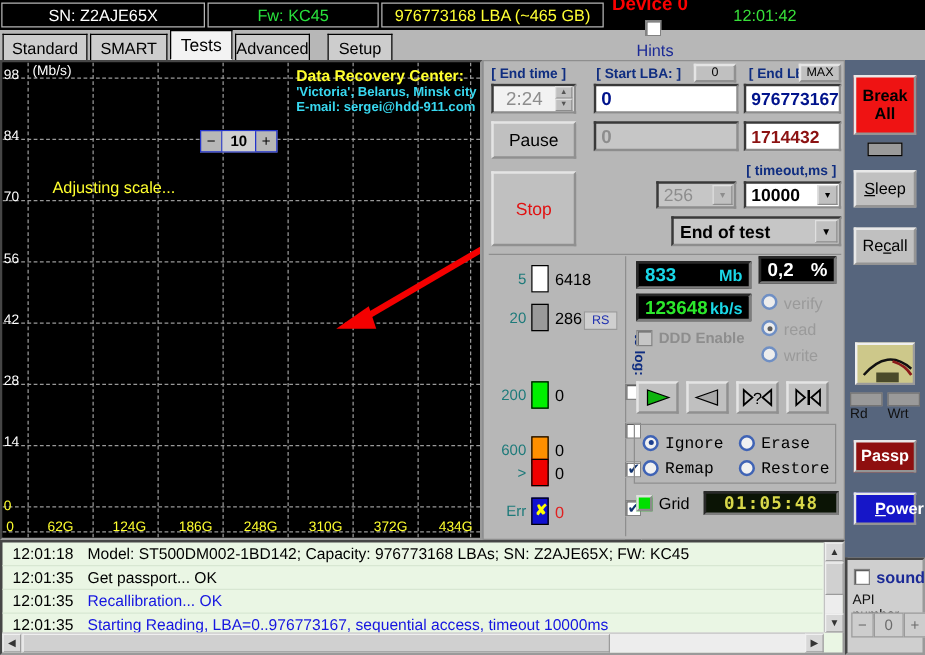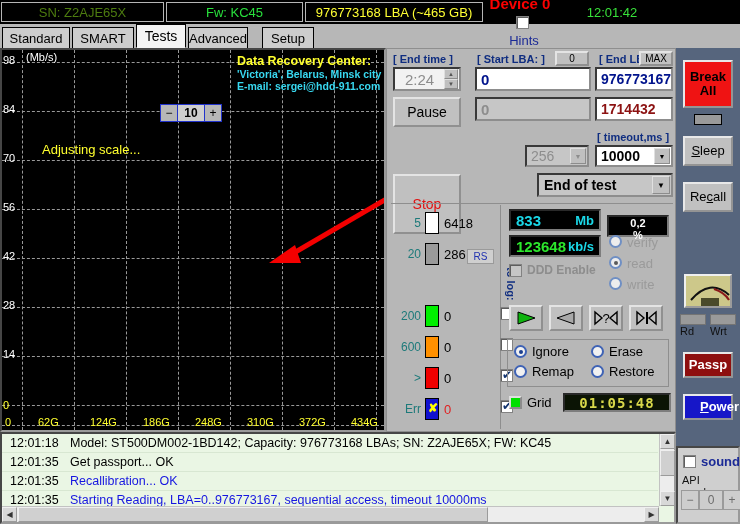--- a/index.html
+++ b/index.html
@@ -17,21 +17,21 @@
     position:absolute; left:0; top:0; width:740px; height:24px;
     background:#000; display:flex; align-items:stretch;
   }
   .tb-cell {
     border:1px solid #b5b5b5; margin:2px 1px 2px 1px;
     display:flex; align-items:center; justify-content:center;
     font-size:13px; font-weight:normal; background:#000;
     white-space:nowrap; overflow:hidden;
   }
   #tb-model { flex:0 0 184px; color:#37d8e6; }
-  #tb-sn    { flex:0 0 163px; color:#4d7c0f; }
+  #tb-sn    { flex:0 0 163px; color:#ffffff; }
   #tb-fw    { flex:0 0 137px; color:#28e03c; }
   #tb-lba   { flex:0 0 178px; color:#ffff33; }
   #tb-clock { flex:1 1 auto; color:#38e03a; border:none; justify-content:center; }
 
   
   #tabstrip {
     position:absolute; left:0; top:24px; width:740px; height:24px;
     background:#b7b7b7;
   }
   .tab {
@@ -169,21 +169,21 @@
   #lbl-endlba { position:absolute; left:212px; top:4px; }
   #btn-max {
     position:absolute; left:252px; top:2px; width:34px; height:15px;
   }
   #endlba-field { position:absolute; left:208px; top:18px; width:78px; height:24px; color:#00138c; font-size:14px; }
   #endlba-cur   { position:absolute; left:208px; top:48px; width:78px; height:24px; color:#8c1212; font-size:14px; }
 
   #btn-pause { position:absolute; left:6px; top:48px; width:68px; height:30px; font-size:14px; }
   #btn-stop  {
     position:absolute; left:6px; top:88px; width:68px; height:60px;
-    color:#e11010; font-size:14px;margin-top:37px;
+    color:#e11010; font-size:14px;
   }
 
   #lbl-block { position:absolute; left:140px; top:98px;font-family:Liberation Serif, serif; }
   #block-sel {
     position:absolute; left:138px; top:96px; width:64px; height:22px;
     background:#c6c6c6; border:2px inset #8d8d8d;
     display:flex; align-items:center; font-size:14px; color:#8d8d8d; padding-left:4px;
   }
   #block-sel .arw {
     position:absolute; right:1px; top:1px; width:16px; height:16px;
@@ -251,21 +251,21 @@
     position:absolute; left:118px; top:156px; width:168px; height:224px;
   }
   .lcd {
     background:#000; border:2px inset #7d7d7d;
     display:flex; align-items:center; justify-content:space-between;
     padding:0 5px; font-weight:bold;
   }
   #lcd-mb { position:absolute; left:4px; top:4px; width:92px; height:22px; font-size:15px; }
   #lcd-mb .n { color:#1ad8e8; }
   #lcd-mb .u { color:#1ad8e8; font-size:13px; }
-  #lcd-pct { position:absolute; left:102px; top:10px; width:62px; height:22px; font-size:11px;flex-direction:column; }
+  #lcd-pct { position:absolute; left:102px; top:0; width:62px; height:22px; font-size:15px; }
   #lcd-pct .n, #lcd-pct .u { color:#ffffff; }
   #lcd-kbs { position:absolute; left:4px; top:30px; width:92px; height:22px; font-size:15px; }
   #lcd-kbs .n { color:#2ce82c; }
   #lcd-kbs .u { color:#1ad8e8; font-size:13px; }
   #ddd-row {
     position:absolute; left:4px; top:58px; display:flex; align-items:center; gap:5px;
   }
   #ddd-row .cbx { background:#c6c6c6; }
   #ddd-label { font-size:12px; color:#8d8d8d; font-weight:bold; }
   #rwmode { position:absolute; left:104px; top:30px; }
@@ -282,21 +282,21 @@
   }
   #navbtns { position:absolute; left:4px; top:100px; width:160px; height:28px; display:flex; gap:6px; }
   .navbtn {
     width:34px; height:26px; background:#c0c0c0; border:2px outset #e4e4e4;
     display:flex; align-items:center; justify-content:center; cursor:pointer;
   }
   #actions {
     position:absolute; left:2px; top:134px; width:162px; height:48px;
     border:1px solid #8e8e8e; padding:4px 0 0 6px;
   }
-  .arow { display:flex; align-items:flex-start; height:20px; }
+  .arow { display:flex; align-items:center; height:20px;font-family:Liberation Mono, monospace; }
   .aitem { display:flex; align-items:center; gap:5px; width:78px; }
   .aitem span { font-size:13px; color:#000; }
   .radio-blue {
     width:13px; height:13px; border-radius:50%;
     background:#f1f1f1; border:2px solid #3f63b5;
     position:relative; flex:0 0 auto;
   }
   .radio-blue.on::after {
     content:""; position:absolute; left:2.5px; top:2.5px;
     width:4px; height:4px; border-radius:50%; background:#1c3f8f;
@@ -537,21 +537,21 @@
     <div class="hrow" style="top:35px">
       <span class="hl">20</span>
       <span class="hbar" style="background:#9a9a9a"></span>
       <span class="hv">286</span>
     </div>
     <div class="hrow" style="top:97px">
       <span class="hl">200</span>
       <span class="hbar" style="background:#00f000"></span>
       <span class="hv">0</span>
     </div>
-    <div class="hrow" style="top:128px">
+    <div class="hrow" style="top:141px">
       <span class="hl">600</span>
       <span class="hbar" style="background:#ff9000"></span>
       <span class="hv">0</span>
     </div>
     <div class="hrow" style="top:159px">
       <span class="hl">&gt;</span>
       <span class="hbar" style="background:#f00000"></span>
       <span class="hv">0</span>
     </div>
     <div class="hrow" style="top:190px">

